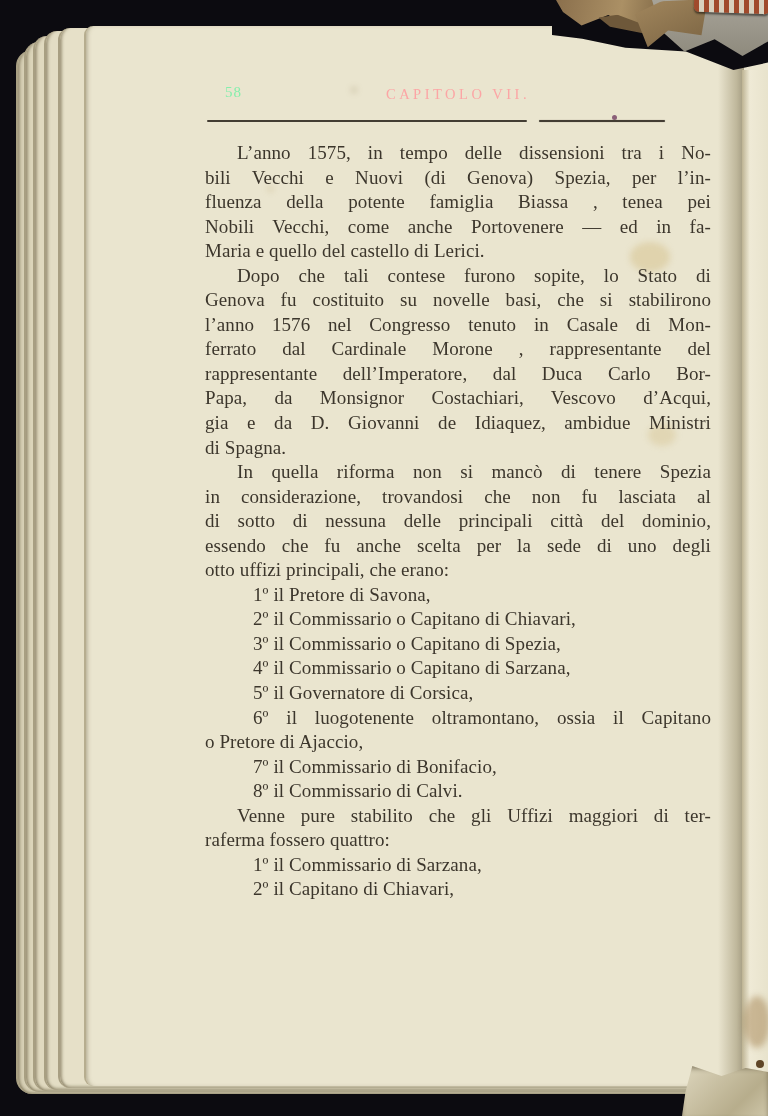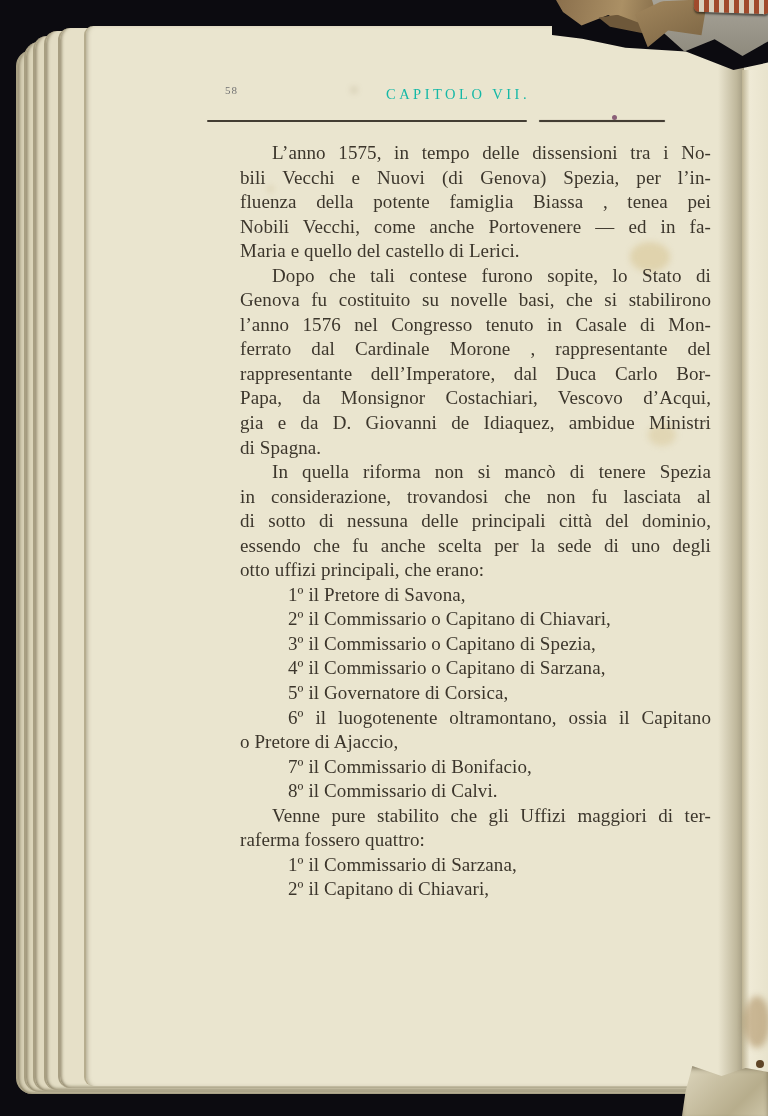--- a/index.html
+++ b/index.html
@@ -57,30 +57,30 @@
   .stain1{left:630px;top:242px;width:40px;height:30px;background:rgba(196,164,86,.28);}
   .stain2{left:648px;top:424px;width:28px;height:22px;background:rgba(196,164,86,.22);}
   .stain3{left:744px;top:996px;width:26px;height:52px;background:rgba(142,100,42,.38);}
   .dot-dark{left:756px;top:1060px;width:8px;height:8px;background:#5f4526;filter:blur(.5px);}
   .dot-purple{left:612px;top:115px;width:5px;height:5px;background:#8b5f78;filter:blur(.5px);}
   .speck1{left:352px;top:88px;width:4px;height:4px;background:rgba(120,95,50,.5);}
   .speck2{left:268px;top:187px;width:5px;height:4px;background:rgba(170,140,70,.45);}
   
   .text-layer{position:absolute;left:205px;top:84px;width:506px;color:#3c362c;}
   .page-head{position:relative;height:22px;}
-  .page-num{position:absolute;left:20px;top:0;font-size:11px;letter-spacing:1px;color:#737373;}
+  .page-num{position:absolute;left:20px;top:0;font-size:15px;letter-spacing:1px;color:#86efac;}
   .chapter{position:absolute;left:0;right:0;top:2px;text-align:center;
-    font-size:14.5px;letter-spacing:3.5px;color:#14b8a6;}
+    font-size:14.5px;letter-spacing:3.5px;color:#fca5a5;}
   .rule-row{position:absolute;top:36px;left:2px;width:460px;height:2px;}
   .rule-seg{position:absolute;top:0;height:2px;background:#433d33;border-radius:1px;}
   .rule-a{left:0;width:320px;}
   .rule-b{left:332px;width:126px;box-shadow:0 0 1px rgba(67,61,51,.6);}
   .body-text{position:absolute;top:57px;left:0;width:506px;
     font-size:19px;line-height:24.55px;letter-spacing:.1px;}
-  .text-line{white-space:normal;margin-left:35px;}
+  .text-line{white-space:normal;}
   .text-line.just{text-align:justify;text-align-last:justify;}
   .ind1{padding-left:32px;}
   .ind2{padding-left:48px;}
 </style>
 </head>
 <body>
 
 <div class="stack-layer L5"></div>
 <div class="stack-layer L4"></div>
 <div class="stack-layer L3"></div>

